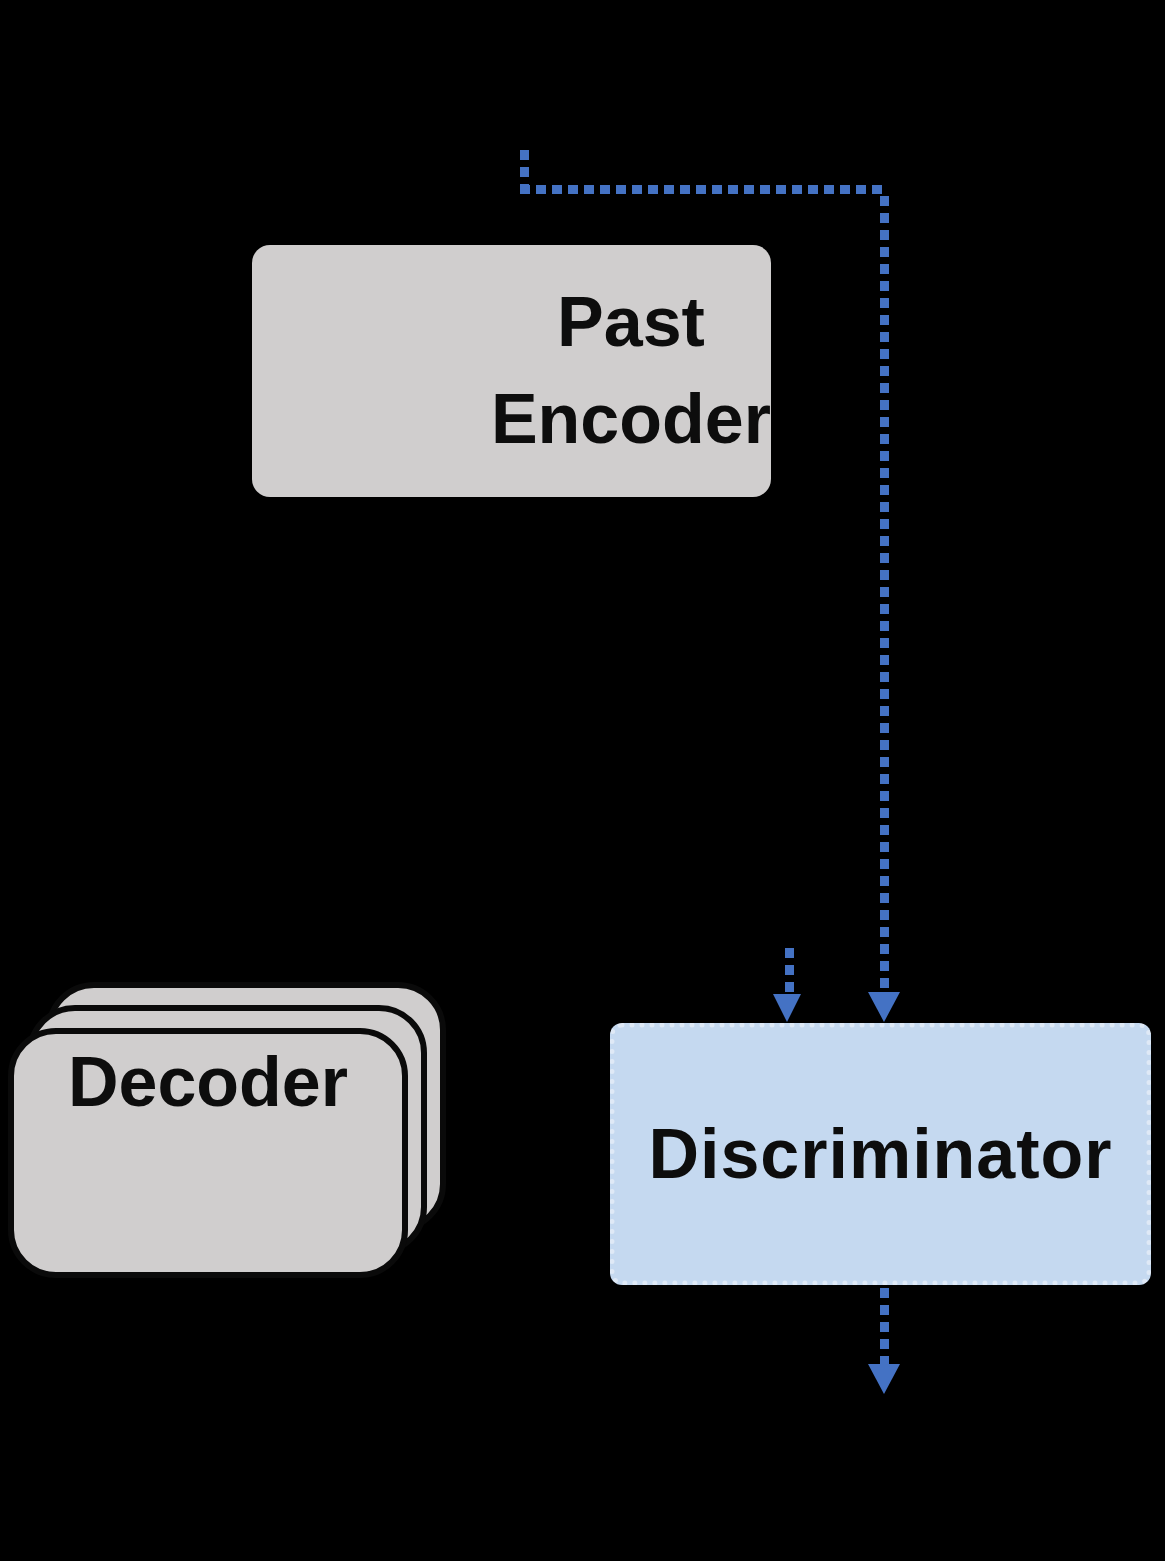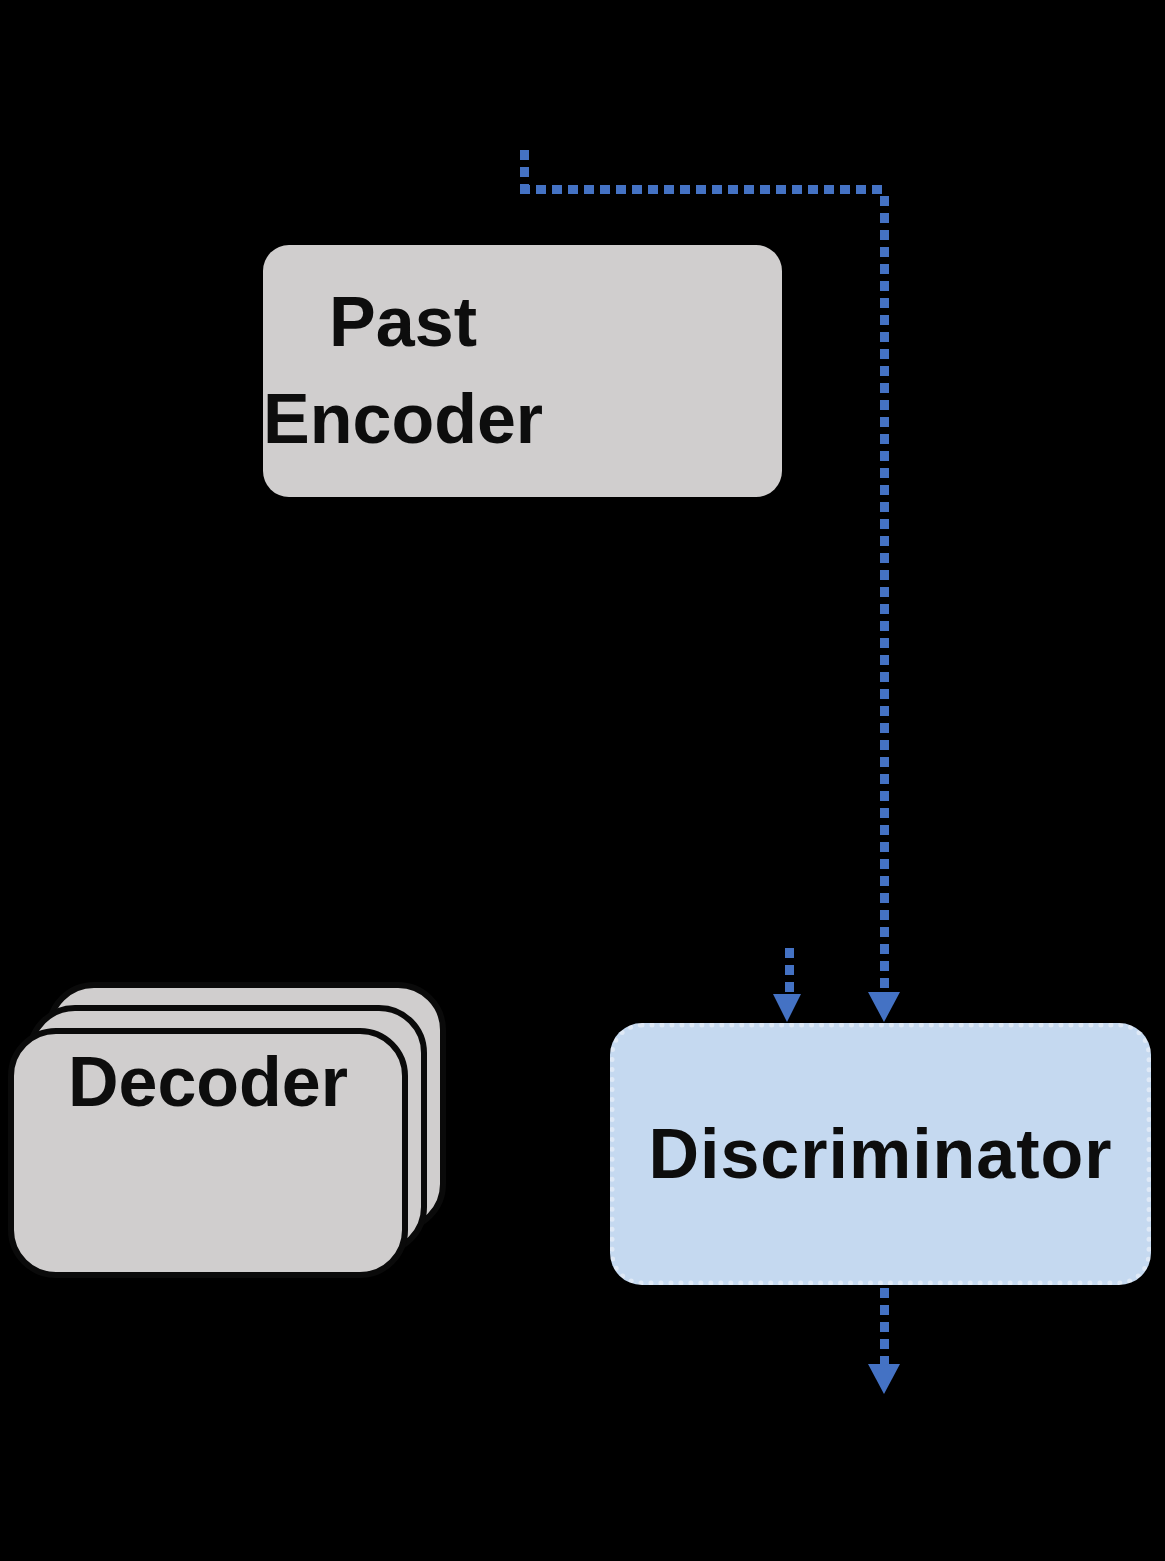--- a/index.html
+++ b/index.html
@@ -22,33 +22,33 @@
   .node-label{
     font-weight:bold;
     color:var(--ink);
     text-align:center;
     white-space:pre-line;
     line-height:1.38;
     user-select:none;
   }
   
   .past-encoder{
-    position:absolute;left:263px;top:245px;width:519px;height:252px;
+    position:absolute;left:252px;top:245px;width:519px;height:252px;
     background:var(--gray);
-    border-radius:26px;
-    display:flex;align-items:center;justify-content:flex-start;
+    border-radius:18px;
+    display:flex;align-items:center;justify-content:flex-end;
   }
   .past-encoder .node-label{font-size:70px;}
   
   .discriminator{
     position:absolute;left:610px;top:1023px;width:541px;height:262px;
     box-sizing:border-box;
     background:var(--blue-fill);
     border:5px dotted var(--blue-border-dots);
-    border-radius:32px;
+    border-radius:12px;
     display:flex;align-items:center;justify-content:center;
   }
   .discriminator .node-label{font-size:70px;letter-spacing:1px;}
   
   .decoder-card{
     position:absolute;width:400px;height:250px;
     box-sizing:border-box;
     background:var(--gray);
     border:6px solid var(--card-border);
     border-radius:48px;

